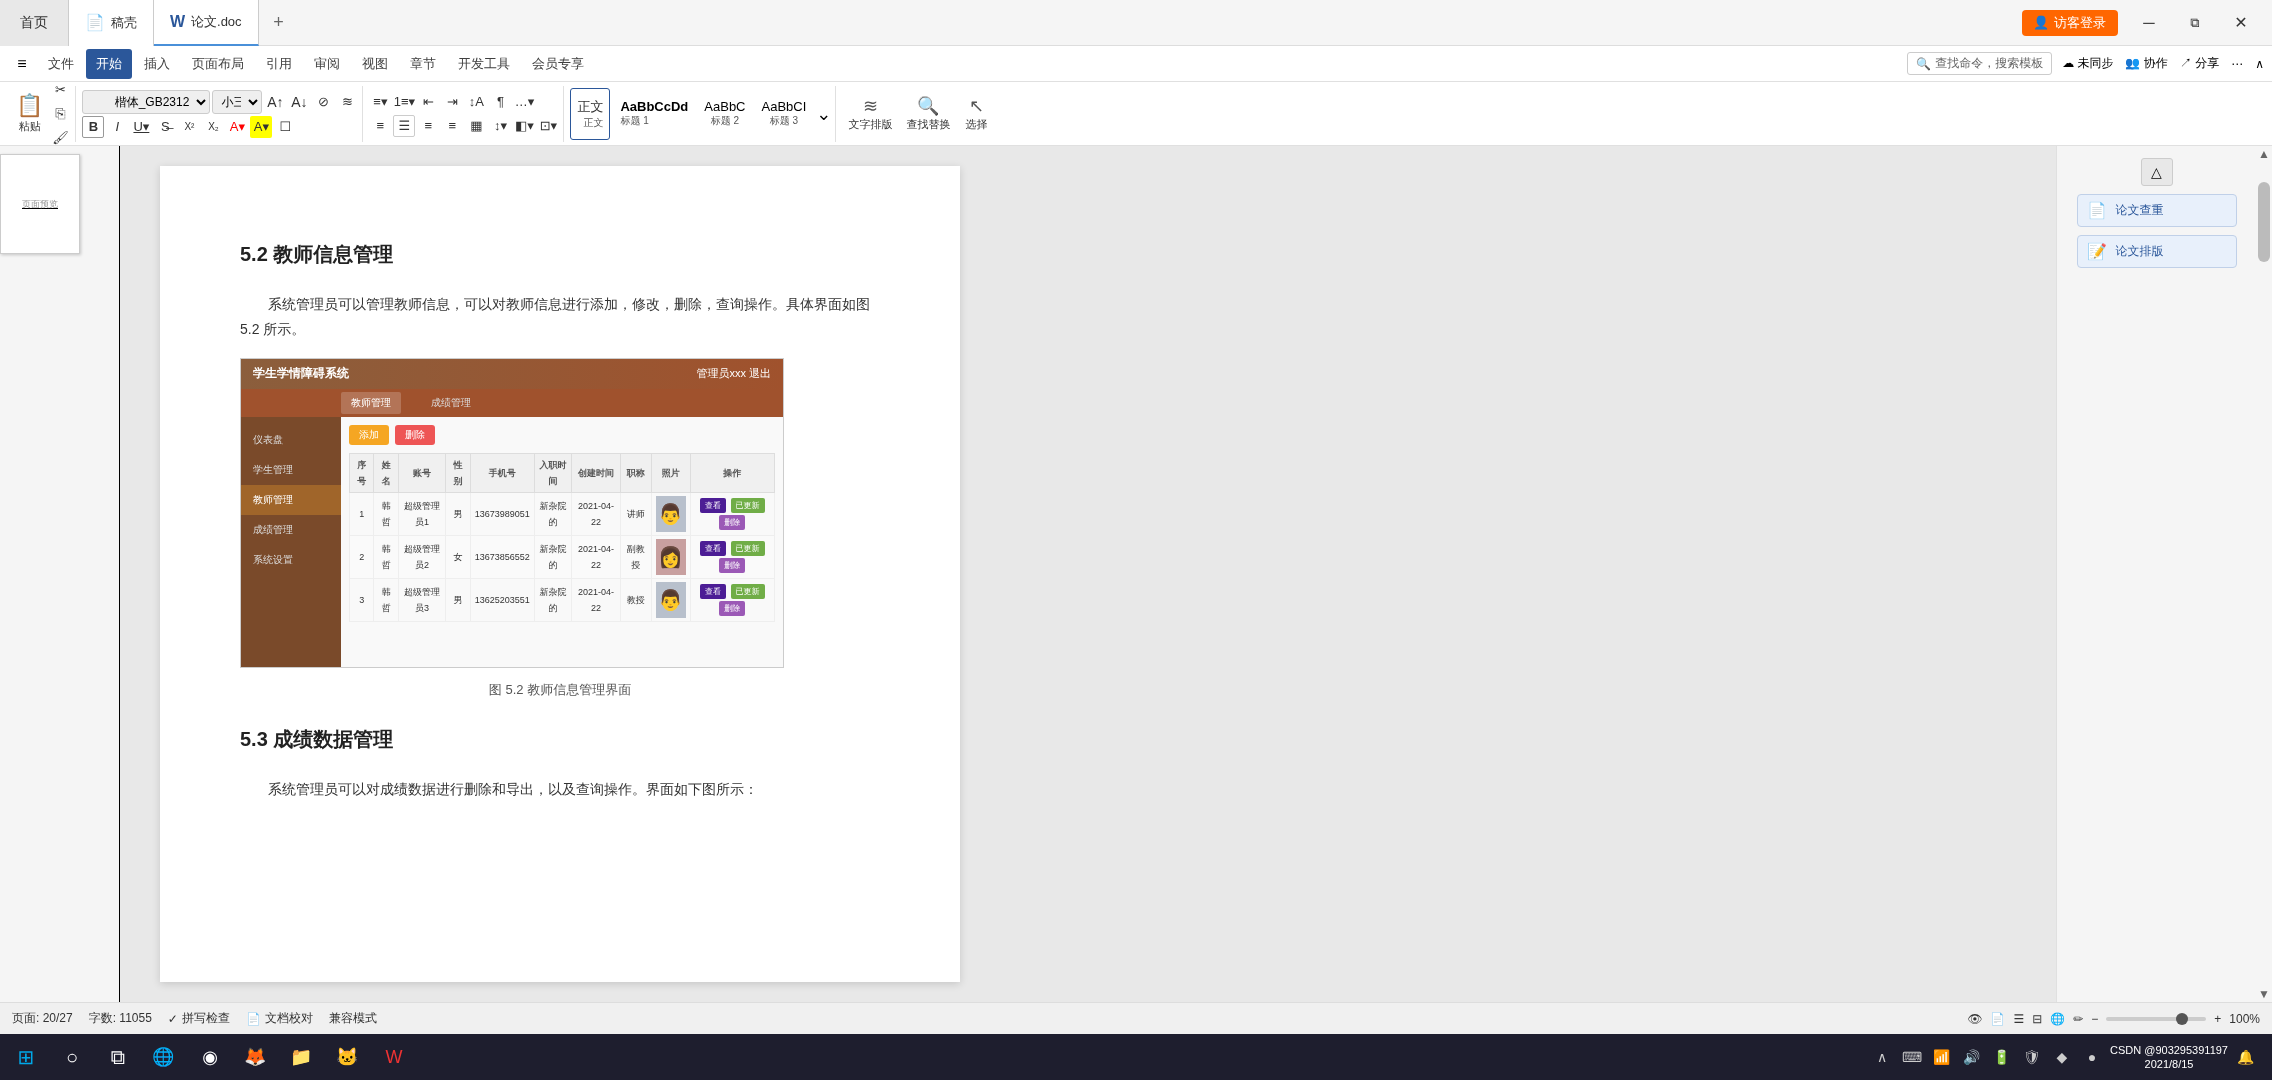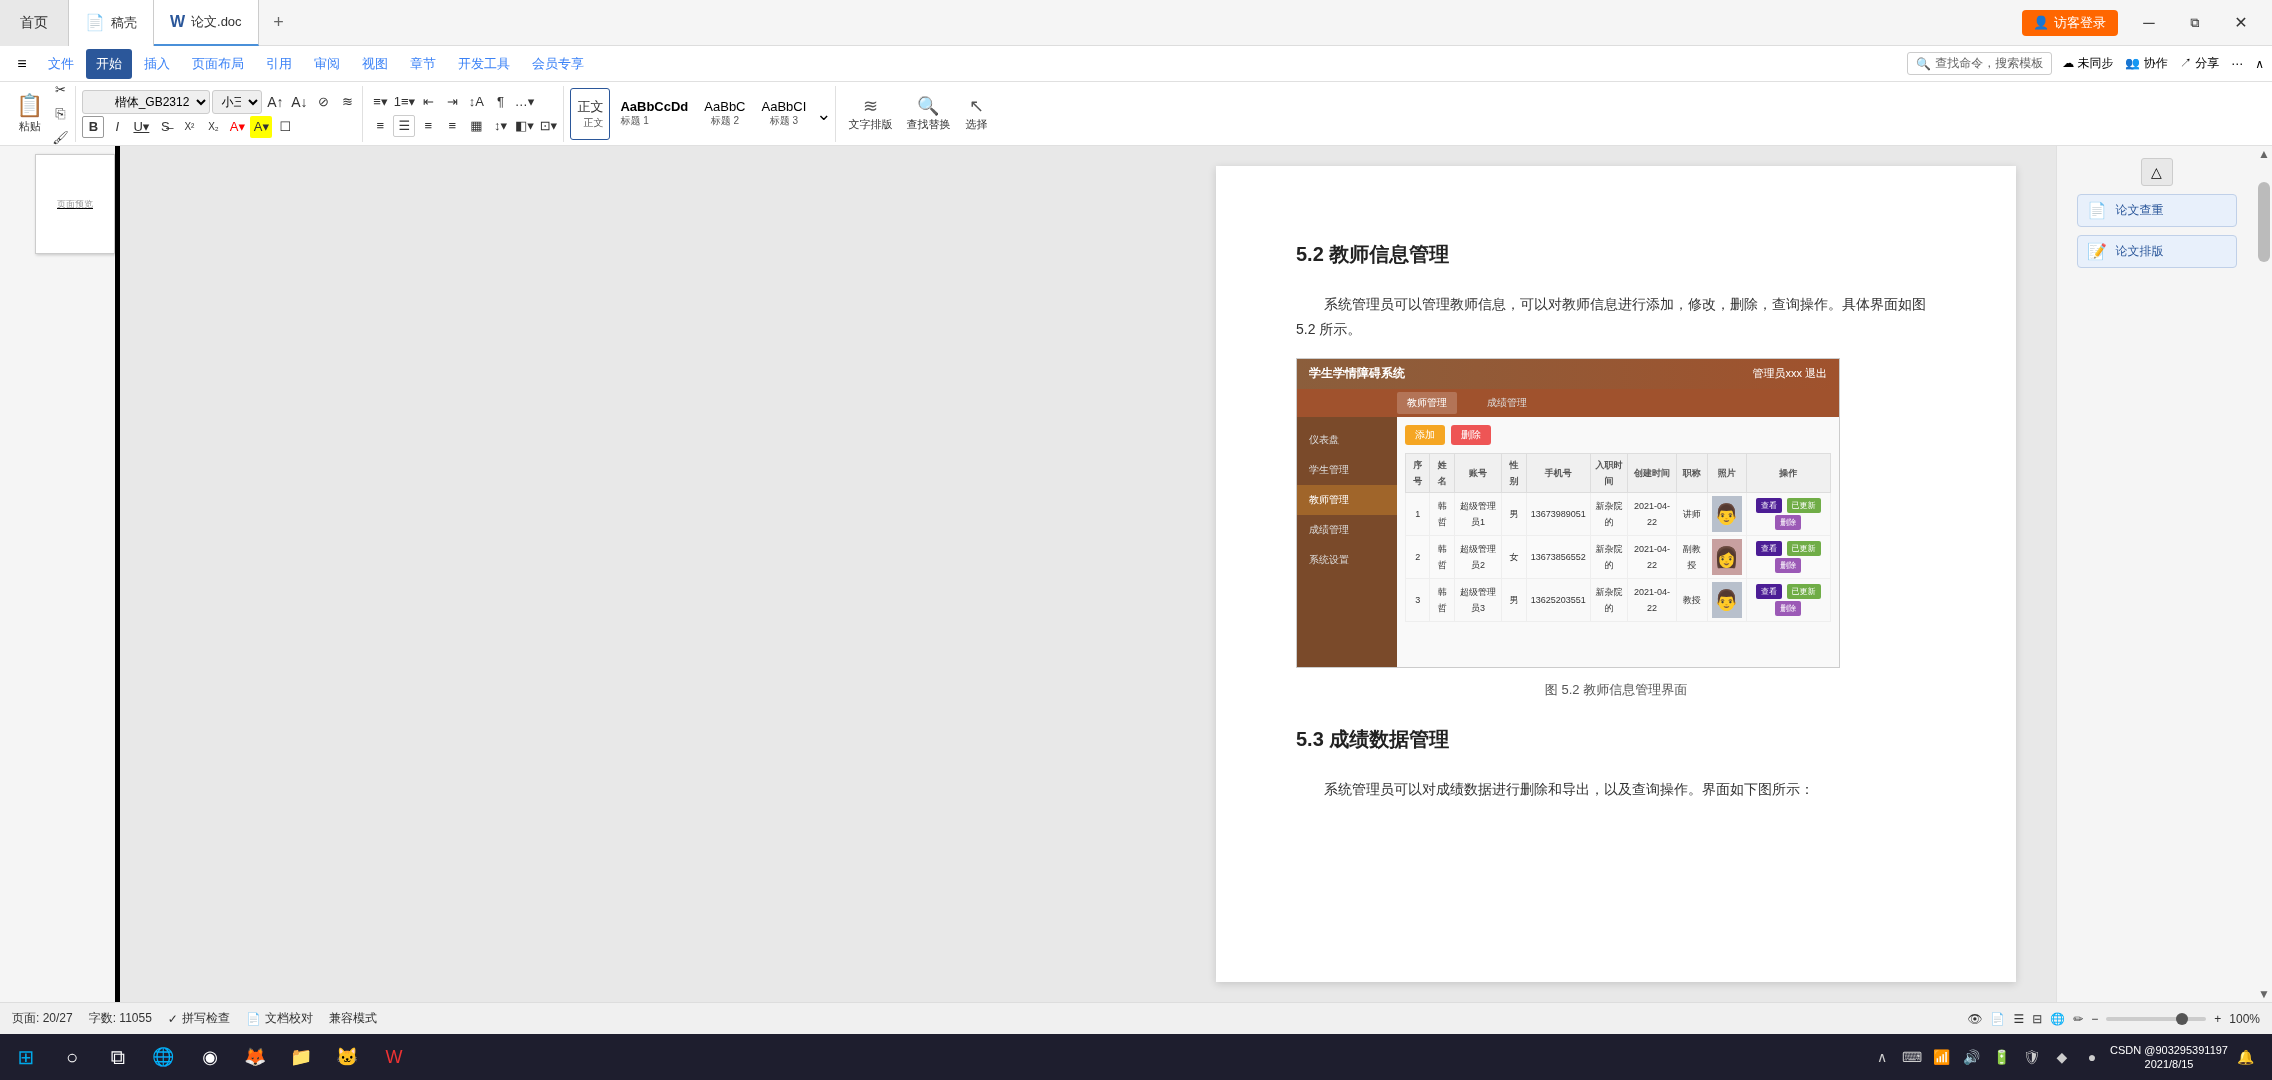--- a/index.html
+++ b/index.html
@@ -72,21 +72,21 @@
       background: #fff;
       display: flex; align-items: center;
       border-bottom: 1px solid #e0e0e0;
       padding: 0 8px;
       gap: 2px;
     }
     .menu-item {
       height: 30px;
       padding: 0 10px;
       display: flex; align-items: center;
-      font-size: 13px; color: #3b82f6;
+      font-size: 13px; color: #404040;
       border-radius: 3px;
       cursor: pointer;
     }
     .menu-item.active-tab {
       background: #2b579a; color: #fff;
       border-radius: 3px;
     }
 
     
     #toolbar {
@@ -157,33 +157,33 @@
 
     
     #main {
       display: flex;
       flex: 1;
       overflow: hidden;
     }
     #left-panel {
       width: 120px;
       background: #f5f5f5;
-      border-right: 5px solid #000000;
+      border-right: 1px solid #000000;
       display: flex; flex-direction: column;
-      align-items: flex-end;
+      align-items: flex-start;
       padding-top: 8px;
       gap: 4px;
       text-decoration: underline;
     }
     #doc-area {
       flex: 1;
       background: #e8e8e8;
       overflow-y: auto;
       display: flex;
-      justify-content: flex-end;
+      justify-content: flex-start;
       padding: 20px 40px;
     }
     #right-sidebar {
       width: 200px;
       background: #f5f5f5;
       border-left: 1px solid #e0e0e0;
       display: flex; flex-direction: column;
       align-items: center;
       padding: 8px;
       gap: 8px;

